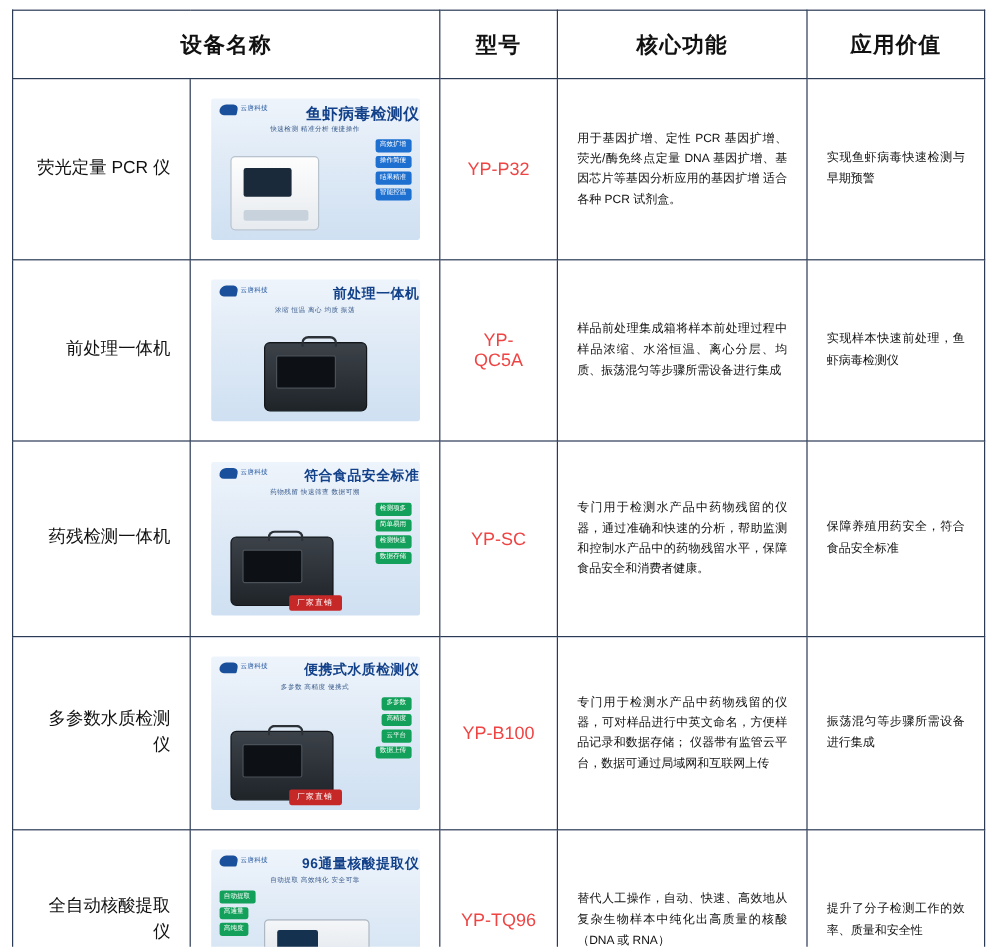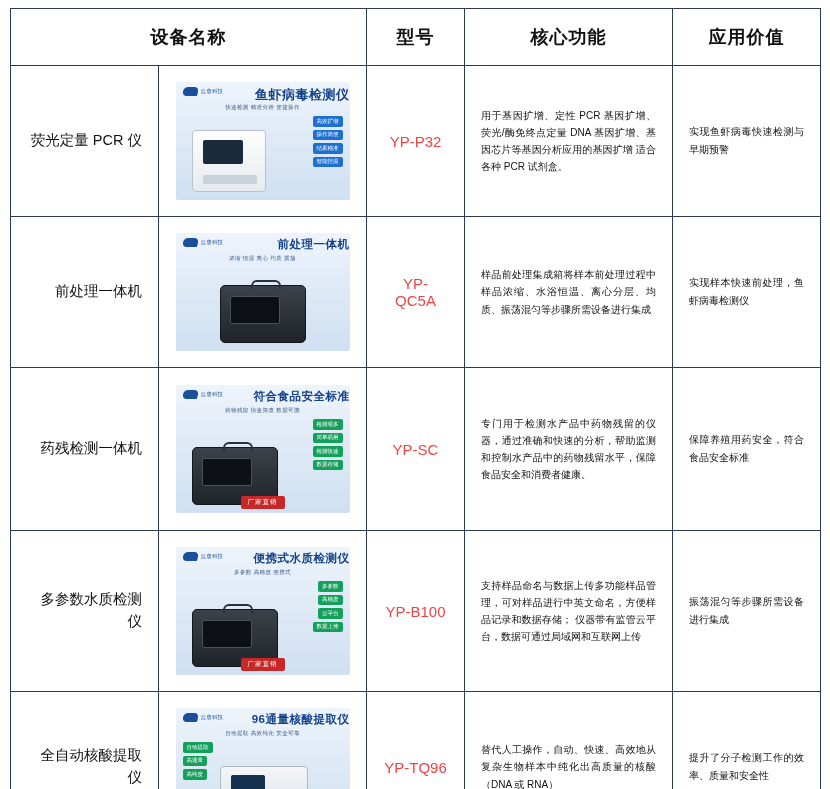--- a/index.html
+++ b/index.html
@@ -333,21 +333,21 @@
               <span>多参数</span>
               <span>高精度</span>
               <span>云平台</span>
               <span>数据上传</span>
             </div>
             <div class="dev dev-case"></div>
             <div class="tag">厂家直销</div>
           </div>
         </td>
         <td class="model-cell">YP-B100</td>
-        <td class="func-cell">支持样品命名与数据上传多功能样品管理，可对样品进行中英文命名，方便样品记录和数据存储；  仪器带有监管云平台，数据可通过局域网和互联网上传</td>
+        <td class="func-cell">专门用于检测水产品中药物残留的仪器，可对样品进行中英文命名，方便样品记录和数据存储；  仪器带有监管云平台，数据可通过局域网和互联网上传</td>
         <td class="value-cell">振荡混匀等步骤所需设备进行集成</td>
       </tr>
 
       <tr style="height:137px;">
         <td class="name-cell">全自动核酸提取仪</td>
         <td class="img-cell">
           <div class="product">
             <div class="brandbar">
               <span class="swoosh"></span>
               <span class="bname">云唐科技</span>

